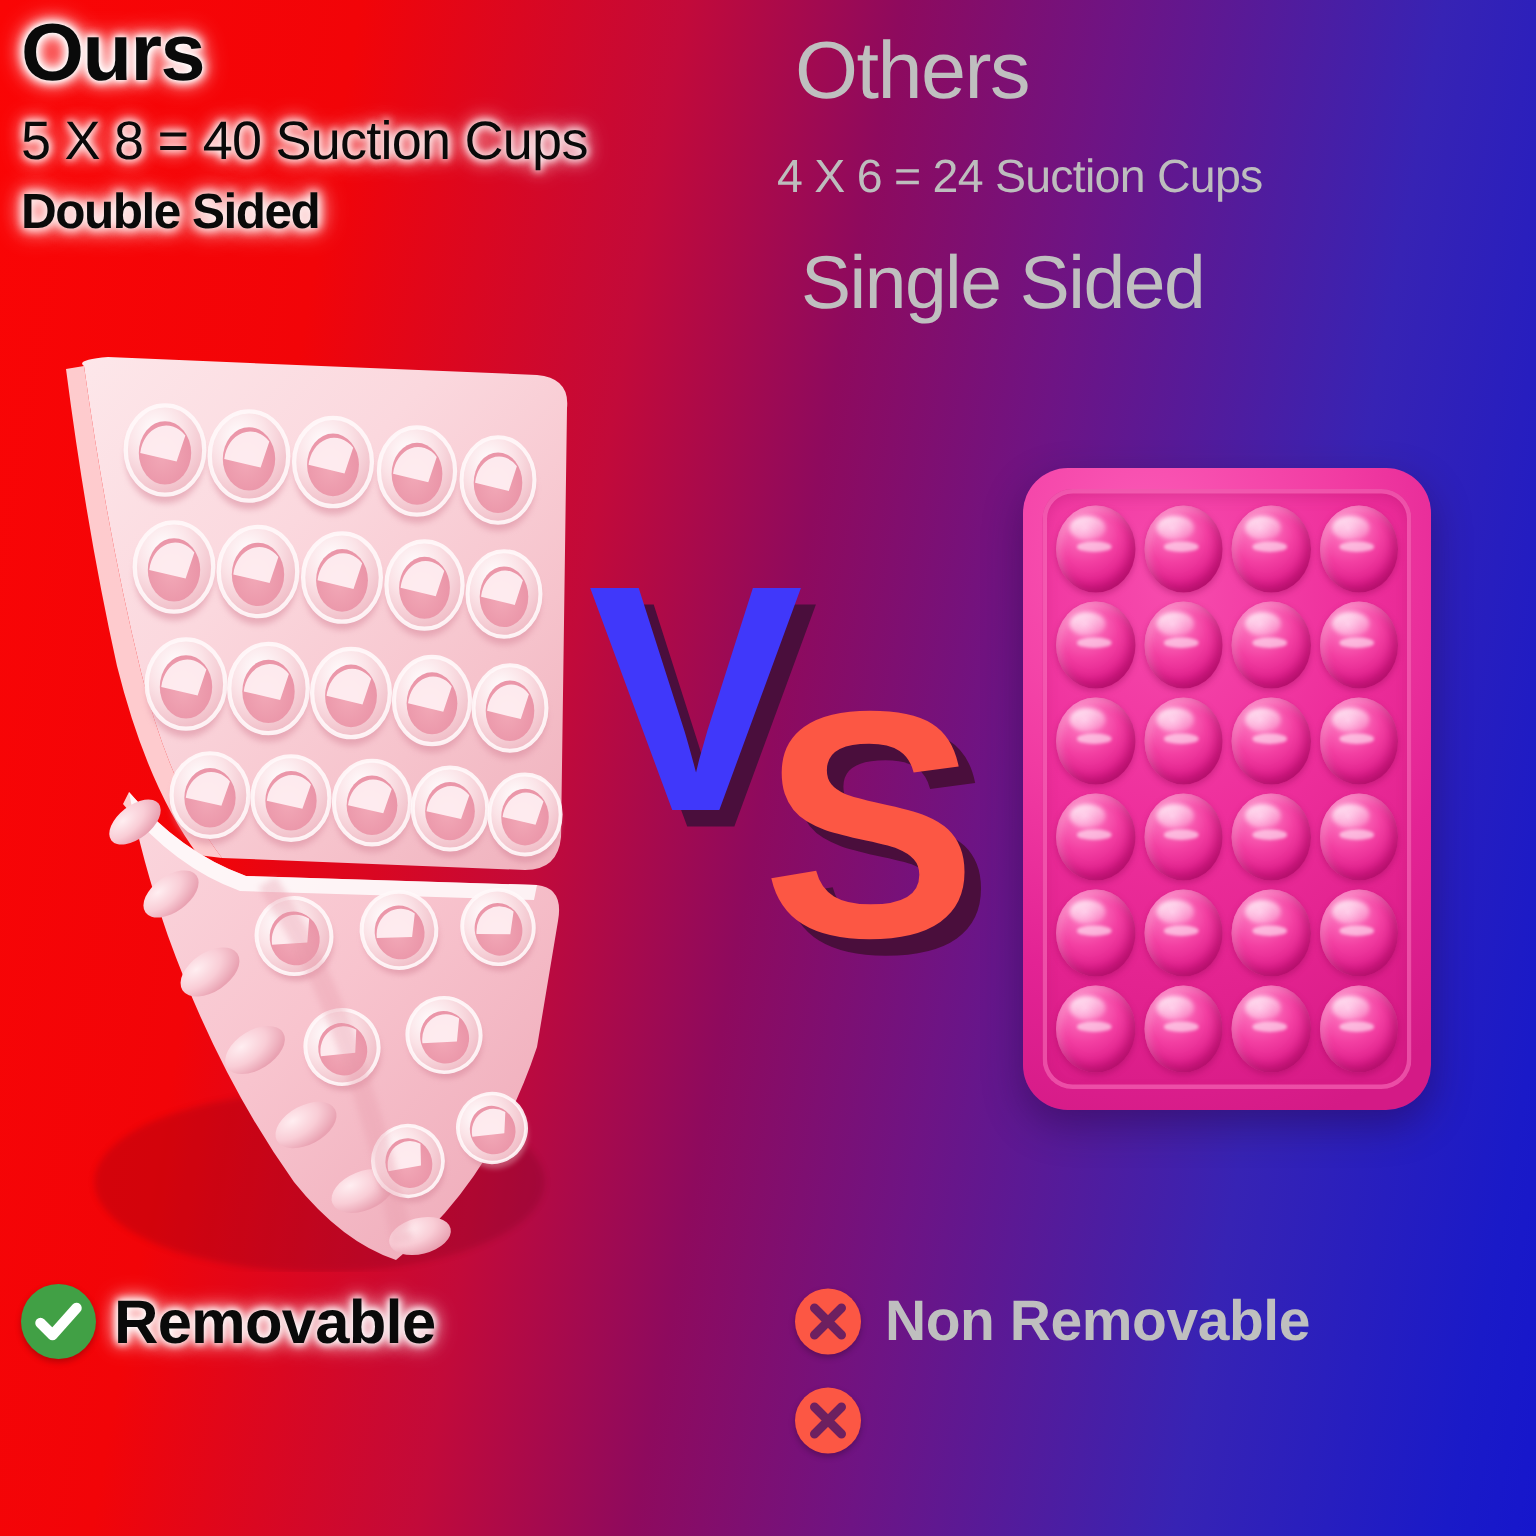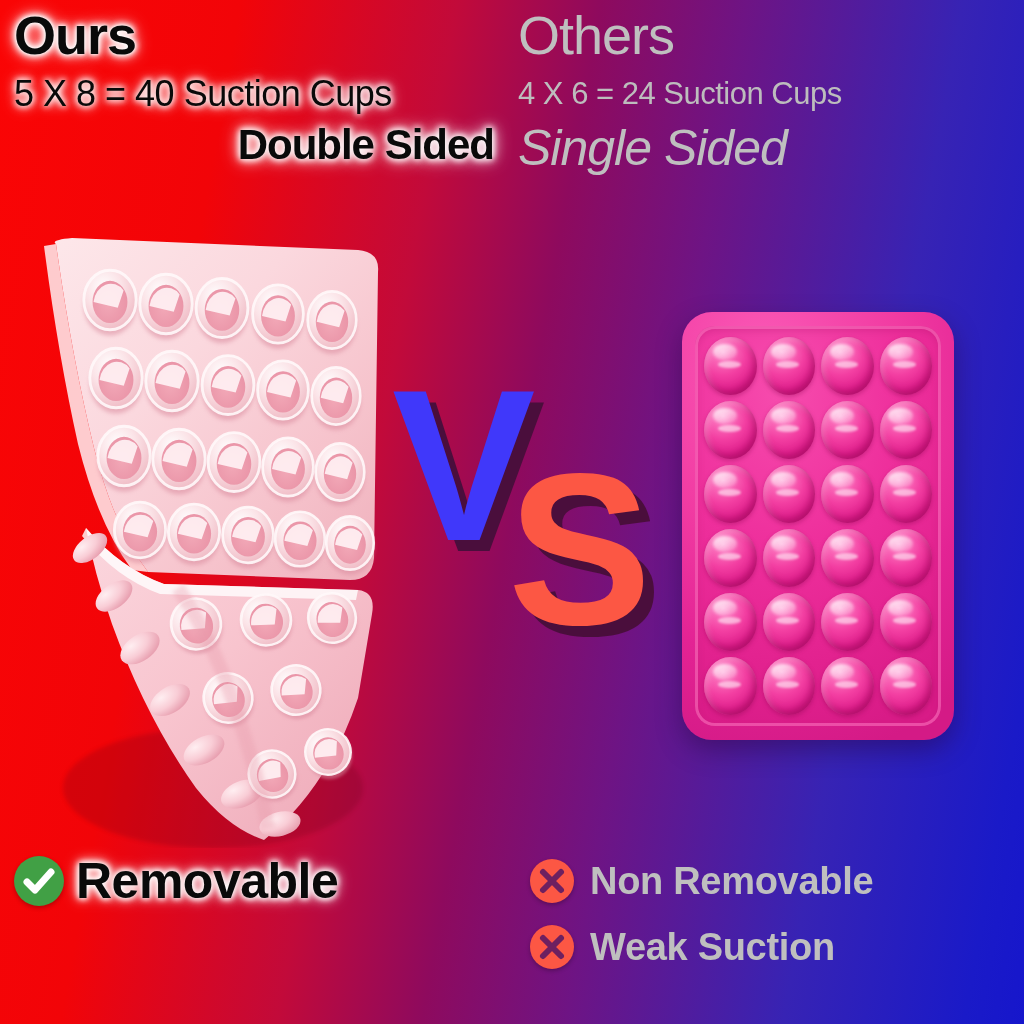--- a/index.html
+++ b/index.html
@@ -47,63 +47,61 @@
     color: #0a0a0a;
     letter-spacing: -0.5px;
     text-shadow:
       0 0 6px #fff, 0 0 6px #fff, 0 0 11px #fff,
       0 0 16px rgba(255,255,255,.8);
     margin: 0;
     padding-top: 14px;
     white-space: nowrap;
   }
   .h2-ours {
-    font-size: 42px;
+    font-size: 33px;
     font-weight: bold;
     line-height: 1.0;
     color: #0a0a0a;
     letter-spacing: -1px;
     text-shadow:
       0 0 7px #fff, 0 0 7px #fff, 0 0 13px #fff,
       0 0 19px rgba(255,255,255,.85);
     margin: 0;
     padding-top: 12px;
     white-space: nowrap;
-    text-align: right;
   }
 
   .h-others {
     font-size: 54px;
     font-weight: normal;
     line-height: 1.0;
     color: #bfbfbf;
     letter-spacing: -1px;
-    margin: 0;
+    margin: 12px;
     padding-top: 8px;
   }
   .sub-others {
     font-size: 31px;
     font-weight: normal;
     line-height: 1.0;
     color: #bdbdbd;
     letter-spacing: -0.5px;
     margin: 0;
     padding-top: 16px;
     white-space: nowrap;
   }
   .h2-others {
     font-size: 50px;
     font-weight: normal;
     line-height: 1.0;
     color: #bfbfbf;
     letter-spacing: -1px;
-    margin: 0;
+    margin: 16px;
     padding-top: 14px;
     white-space: nowrap;
-    font-style: italic;
   }
 
   
   #vs {
     position: absolute;
     left: 392px;
     top: 358px;
     width: 260px;
     height: 310px;
     pointer-events: none;
@@ -211,21 +209,21 @@
     width: 50px; height: 50px;
     border-radius: 50%;
     position: relative;
     margin-right: 12px;
   }
   .badge.ok  { background: #41a045; box-shadow: 0 2px 4px rgba(0,0,0,.25); }
   .badge.no  { background: #fc5744; box-shadow: 0 2px 4px rgba(0,0,0,.25); }
   .badge svg { position: absolute; left: 0; top: 0; width: 50px; height: 50px; }
 
   .feat-label-ours {
-    font-size: 50px;
+    font-size: 41px;
     font-weight: bold;
     color: #0a0a0a;
     letter-spacing: -0.5px;
     white-space: nowrap;
     text-shadow:
       0 0 6px #fff, 0 0 6px #fff, 0 0 11px #fff, 0 0 16px rgba(255,255,255,.8);
   }
   .feat-label-others {
     font-size: 38px;
     font-weight: bold;
@@ -418,17 +416,16 @@
           </svg>
       </span>
       <span class="feat-label-others">Non Removable</span>
     </div>
     <div class="feat-row">
       <span class="badge no">
         <svg viewBox="0 0 44 44">
             <path d="M13 13 L31 31 M31 13 L13 31" stroke="#6d2060" stroke-width="6" fill="none" stroke-linecap="round"></path>
           </svg>
       </span>
-      <span class="feat-label-others">Weak Suction</span>
     </div>
   </div>
 
 </div>
 
 </body></html>

